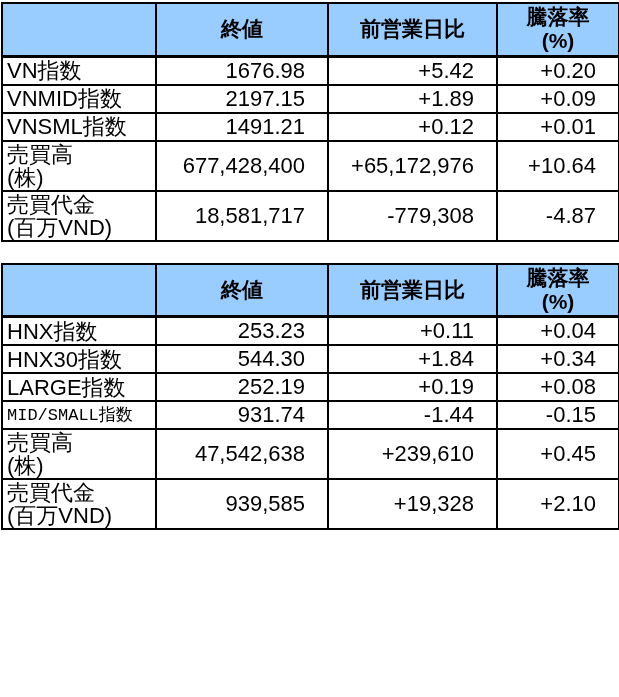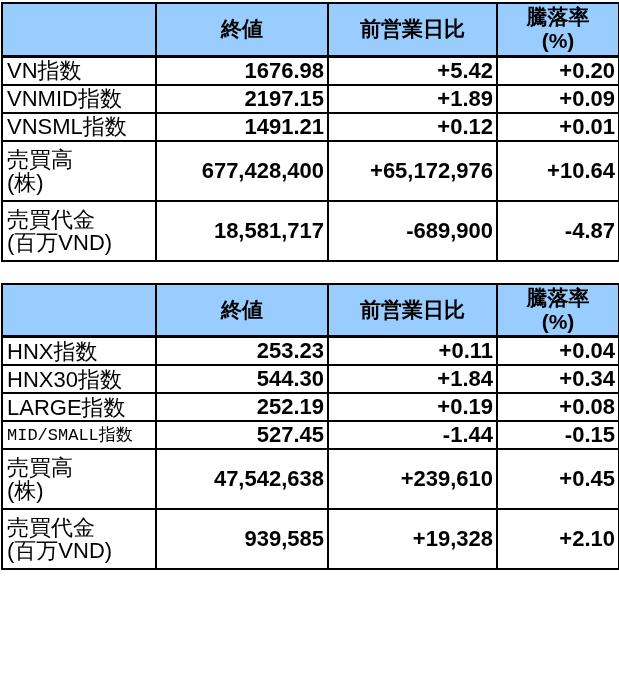--- a/index.html
+++ b/index.html
@@ -36,38 +36,37 @@
     background: #99CCFF;
     font-weight: bold;
     font-size: 21px;
     text-align: center;
     white-space: pre-line;
     line-height: 24px;
     height: 53px;
     border-bottom: 3px solid #000000;
   }
   tr.single-row { height: 24px; }
-  tr.double-row { height: 60px; }
+  tr.double-row { height: 50px; }
   td.label-cell {
     text-align: left;
     font-size: 22px;
     padding-left: 4px;
     white-space: pre-line;
     line-height: 23px;
   }
   td.label-cell.small-font {
     font-size: 17px;
     font-family: Liberation Mono, monospace;
   }
   td.num-cell {
     text-align: right;
     font-size: 22px;
-    padding-right: 3px;
+    padding-right: 22px;
     white-space: nowrap;
-    font-weight: bold;
   }
 </style>
 </head>
 <body>
 
 <div class="page">
 
   <table class="stock-table">
     <colgroup>
       <col class="col-label">
@@ -105,21 +104,21 @@
         <td class="label-cell">売買高
 (株)</td>
         <td class="num-cell">677,428,400</td>
         <td class="num-cell">+65,172,976</td>
         <td class="num-cell">+10.64</td>
       </tr>
       <tr class="double-row">
         <td class="label-cell">売買代金
 (百万VND)</td>
         <td class="num-cell">18,581,717</td>
-        <td class="num-cell">-689,900</td>
+        <td class="num-cell">-779,308</td>
         <td class="num-cell">-4.87</td>
       </tr>
     </tbody>
   </table>
 
   <table class="stock-table">
     <colgroup>
       <col class="col-label">
         <col class="col-close">
         <col class="col-change">
@@ -146,21 +145,21 @@
         <td class="num-cell">+0.34</td>
       </tr>
       <tr class="single-row">
         <td class="label-cell">LARGE指数</td>
         <td class="num-cell">252.19</td>
         <td class="num-cell">+0.19</td>
         <td class="num-cell">+0.08</td>
       </tr>
       <tr class="single-row">
         <td class="label-cell small-font">MID/SMALL指数</td>
-        <td class="num-cell">527.45</td>
+        <td class="num-cell">931.74</td>
         <td class="num-cell">-1.44</td>
         <td class="num-cell">-0.15</td>
       </tr>
       <tr class="double-row">
         <td class="label-cell">売買高
 (株)</td>
         <td class="num-cell">47,542,638</td>
         <td class="num-cell">+239,610</td>
         <td class="num-cell">+0.45</td>
       </tr>

